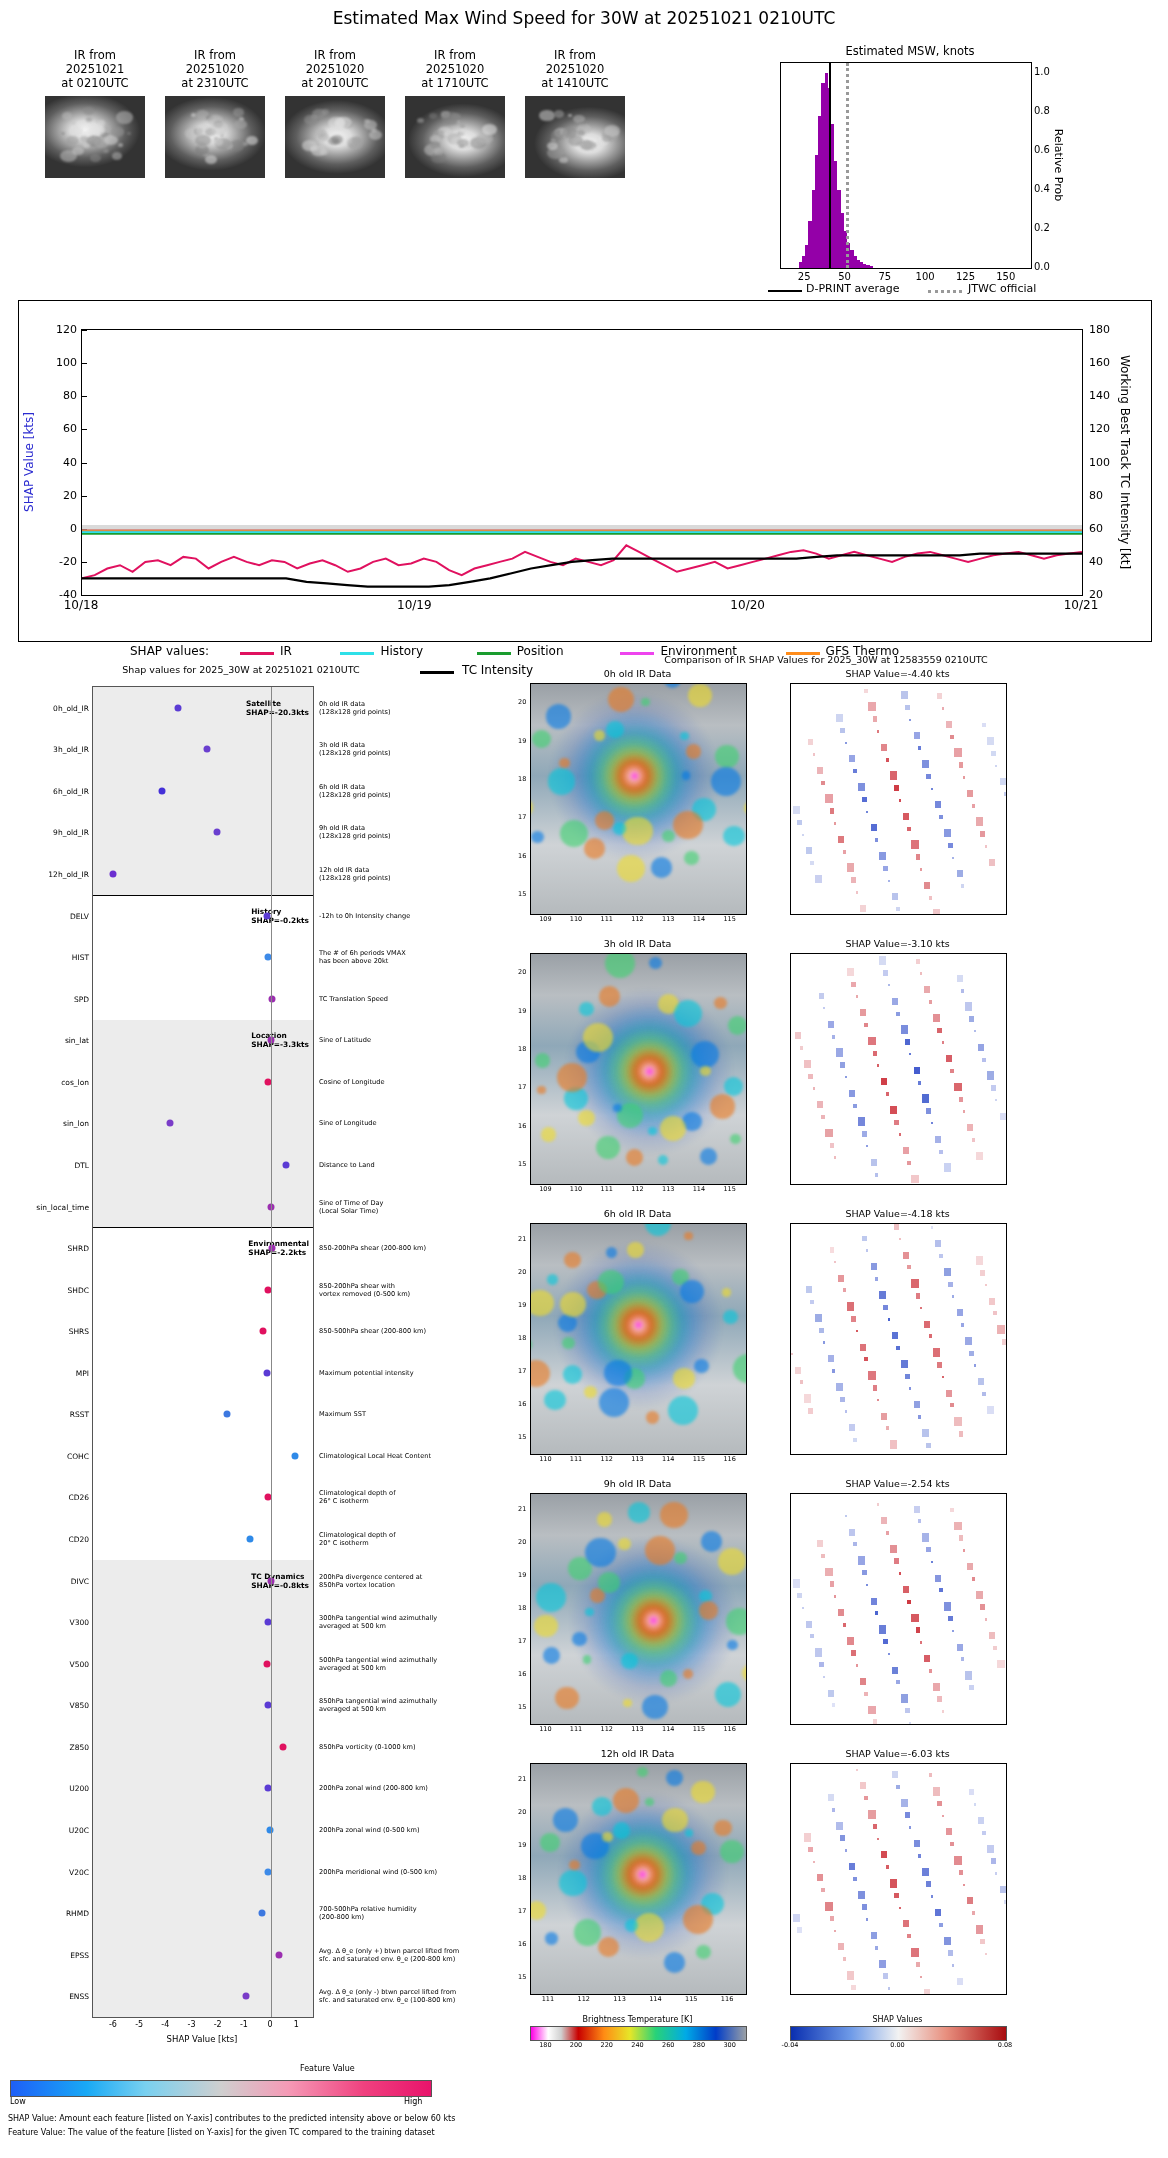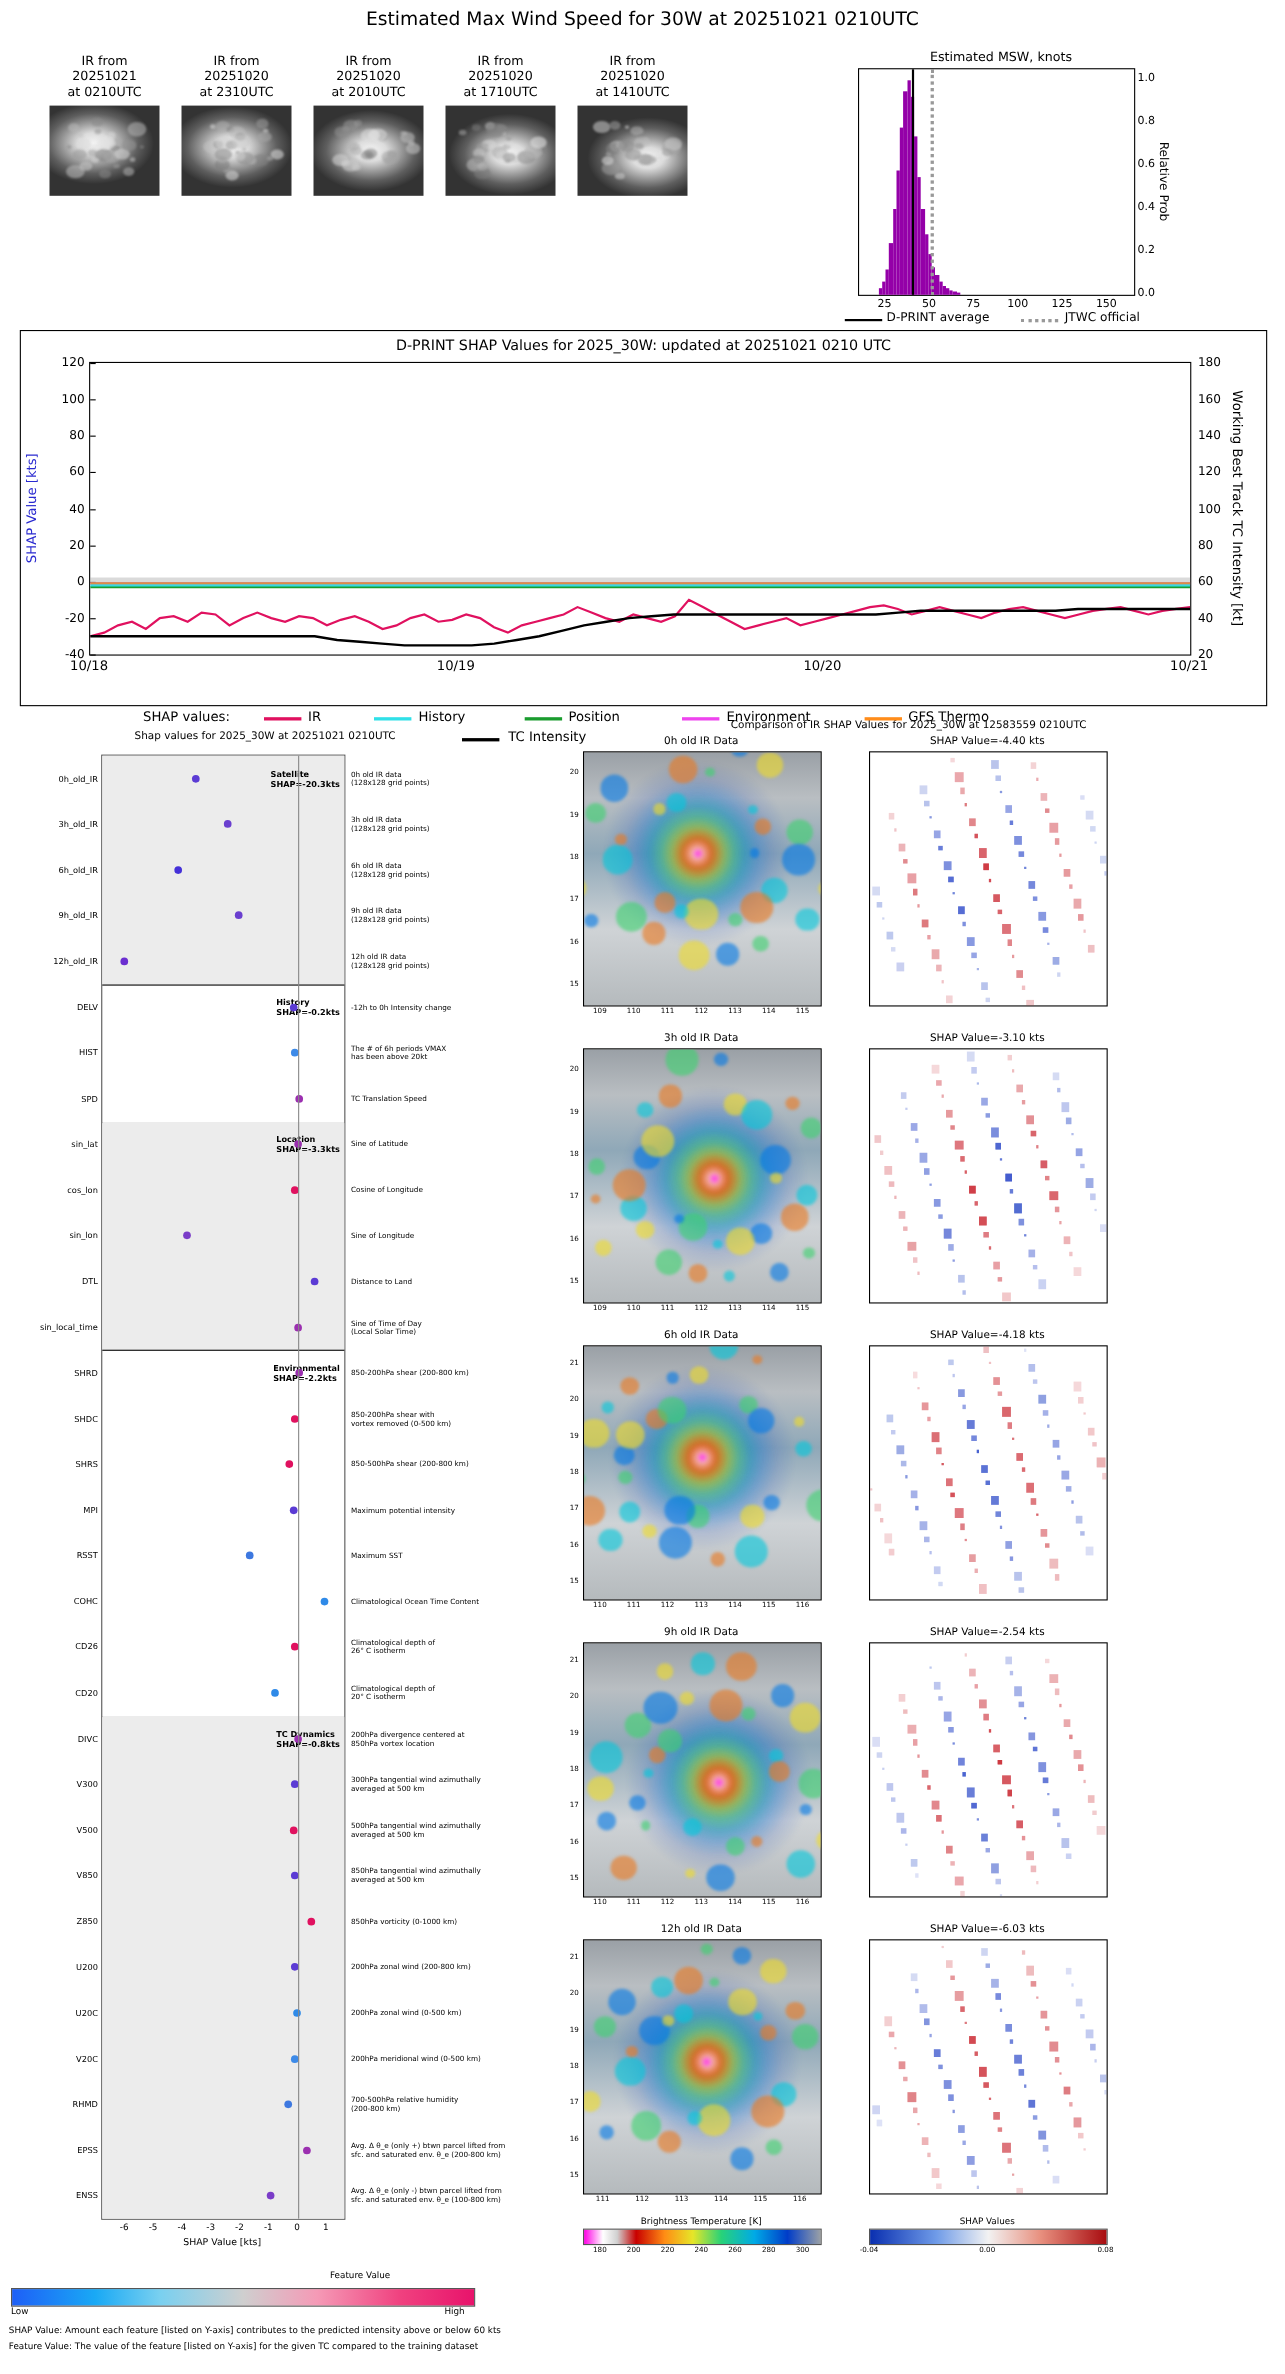--- a/index.html
+++ b/index.html
@@ -272,21 +272,20 @@
     <div style="position: absolute; left: 298px; top: 120.5px; transform: translate(-50%, -50%) rotate(90deg); font-size: 11px; white-space: nowrap;">Relative Prob</div>
   </div>
 <div class="abs" id="histlegend" style="left: 760px; top: 282px; width: 310px; height: 18px;">
     <div style="position: absolute; left: 8px; top: 8px; width: 34px; height: 2px; background: rgb(0, 0, 0);"></div>
     <div style="position: absolute; left: 46px; top: 0px; font-size: 11px;">D-PRINT average</div>
     <div style="position: absolute; left: 168px; top: 8px; width: 34px; height: 0px; border-top: 3px dotted rgb(153, 153, 153);"></div>
     <div style="position: absolute; left: 208px; top: 0px; font-size: 11px;">JTWC official</div>
   </div>
 
 <div class="abs" id="tsPanel">
-  <div class="abs smalltitle" style="left:0;top:6px;width:1132px;font-size:13px;">D-PRINT SHAP Values for 2025_30W: updated at 20251021 0210 UTC</div>
   <div id="tsbox">
       <div style="position: absolute; left: 0px; width: 5px; height: 1px; top: 265px; background: rgb(0, 0, 0);"></div>
       <div style="position: absolute; left: 0px; width: 5px; height: 1px; top: 231.875px; background: rgb(0, 0, 0);"></div>
       <div style="position: absolute; left: 0px; width: 5px; height: 1px; top: 198.75px; background: rgb(0, 0, 0);"></div>
       <div style="position: absolute; left: 0px; width: 5px; height: 1px; top: 165.625px; background: rgb(0, 0, 0);"></div>
       <div style="position: absolute; left: 0px; width: 5px; height: 1px; top: 132.5px; background: rgb(0, 0, 0);"></div>
       <div style="position: absolute; left: 0px; width: 5px; height: 1px; top: 99.375px; background: rgb(0, 0, 0);"></div>
       <div style="position: absolute; left: 0px; width: 5px; height: 1px; top: 66.25px; background: rgb(0, 0, 0);"></div>
       <div style="position: absolute; left: 0px; width: 5px; height: 1px; top: 33.125px; background: rgb(0, 0, 0);"></div>
       <div style="position: absolute; left: 0px; width: 5px; height: 1px; top: 0px; background: rgb(0, 0, 0);"></div>
@@ -394,21 +393,21 @@
       <div class="ylab" style="top: 644.219px;">SHRS</div>
       <div class="dsc" style="top: 644.219px;">850-500hPa shear (200-800 km)</div>
       <div class="dot" style="left: 170.238px; top: 644.219px; background: rgb(224, 17, 95);"></div>
       <div class="ylab" style="top: 685.781px;">MPI</div>
       <div class="dsc" style="top: 685.781px;">Maximum potential intensity</div>
       <div class="dot" style="left: 174.167px; top: 685.781px; background: rgb(91, 59, 212);"></div>
       <div class="ylab" style="top: 727.344px;">RSST</div>
       <div class="dsc" style="top: 727.344px;">Maximum SST</div>
       <div class="dot" style="left: 133.571px; top: 727.344px; background: rgb(61, 120, 224);"></div>
       <div class="ylab" style="top: 768.906px;">COHC</div>
-      <div class="dsc" style="top: 768.906px;">Climatological Ocean Time Content</div>
+      <div class="dsc" style="top: 768.906px;">Climatological Local Heat Content</div>
       <div class="dot" style="left: 201.667px; top: 768.906px; background: rgb(47, 138, 232);"></div>
       <div class="ylab" style="top: 810.469px;">CD26</div>
       <div class="dsc" style="top: 810.469px;">Climatological depth of
 26° C isotherm</div>
       <div class="dot" style="left: 175.476px; top: 810.469px; background: rgb(224, 17, 95);"></div>
       <div class="ylab" style="top: 852.031px;">CD20</div>
       <div class="dsc" style="top: 852.031px;">Climatological depth of
 20° C isotherm</div>
       <div class="dot" style="left: 157.143px; top: 852.031px; background: rgb(47, 138, 232);"></div>
       <div class="sep" style="top: 872.812px;"></div>

